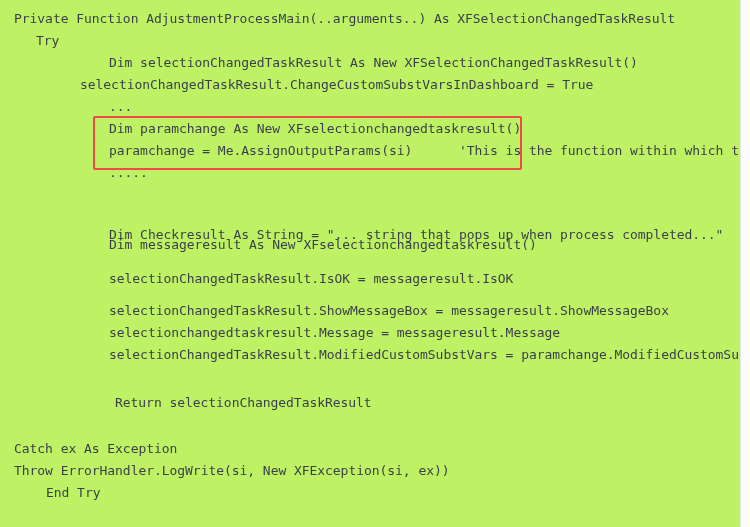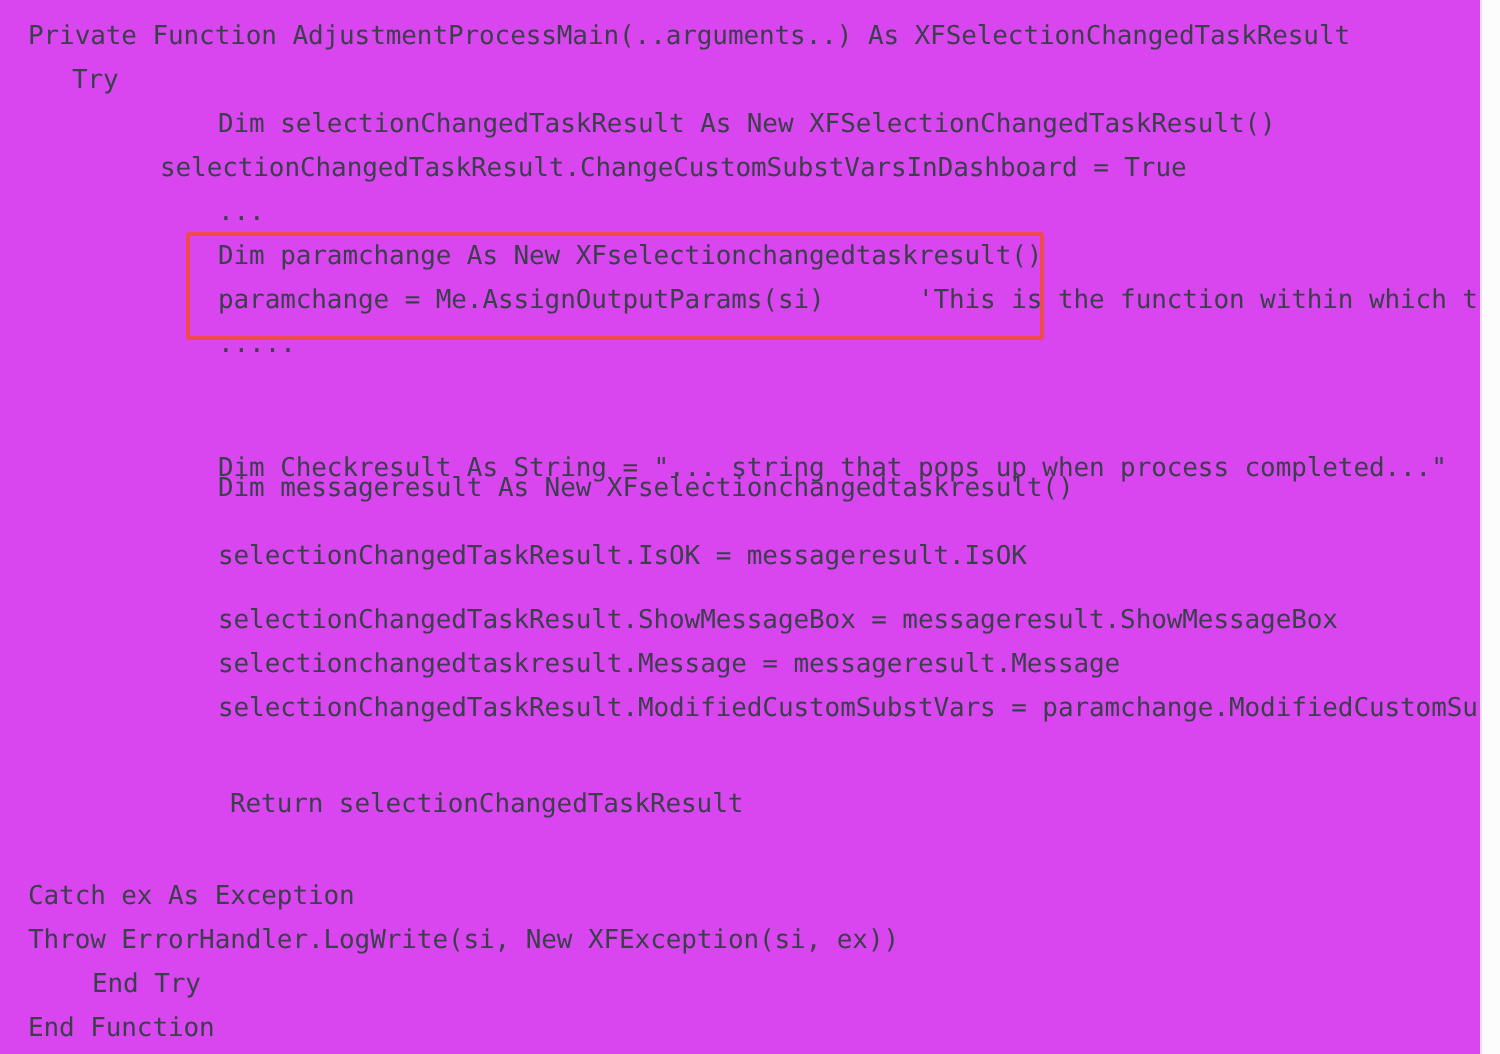--- a/index.html
+++ b/index.html
@@ -59,21 +59,21 @@
     border: 2px solid #ef4b4b;
     border-radius: 2px;
     box-sizing: border-box;
     background: transparent;
     pointer-events: none;
   }
 </style>
 </head>
 <body>
 
-<div id="snippet-root" style="background: #d946ef;">
+<div id="snippet-root" style="background: #bef264;">
 
   <div id="code-layer">
       <div class="code-line" style="top: 8px; padding-left: 14px; color: rgb(58, 63, 75); font-size: 13px; line-height: 22px;">Private Function AdjustmentProcessMain(..arguments..) As XFSelectionChangedTaskResult</div>
       <div class="code-line" style="top: 30px; padding-left: 36px; color: rgb(58, 63, 75); font-size: 13px; line-height: 22px;">Try</div>
       <div class="code-line" style="top: 52px; padding-left: 109px; color: rgb(58, 63, 75); font-size: 13px; line-height: 22px;">Dim selectionChangedTaskResult As New XFSelectionChangedTaskResult()</div>
       <div class="code-line" style="top: 74px; padding-left: 80px; color: rgb(58, 63, 75); font-size: 13px; line-height: 22px;">selectionChangedTaskResult.ChangeCustomSubstVarsInDashboard = True</div>
       <div class="code-line" style="top: 96px; padding-left: 109px; color: rgb(58, 63, 75); font-size: 13px; line-height: 22px;">...</div>
       <div class="code-line" style="top: 118px; padding-left: 109px; color: rgb(58, 63, 75); font-size: 13px; line-height: 22px;">Dim paramchange As New XFselectionchangedtaskresult()</div>
       <div class="code-line" style="top: 140px; padding-left: 109px; color: rgb(58, 63, 75); font-size: 13px; line-height: 22px;">paramchange = Me.AssignOutputParams(si)      'This is the function within which the para</div>
       <div class="code-line" style="top: 162px; padding-left: 109px; color: rgb(58, 63, 75); font-size: 13px; line-height: 22px;">.....</div>
@@ -81,20 +81,19 @@
       <div class="code-line" style="top: 224px; padding-left: 109px; color: rgb(58, 63, 75); font-size: 13px; line-height: 22px;">Dim Checkresult As String = "... string that pops up when process completed..."</div>
       <div class="code-line" style="top: 234px; padding-left: 109px; color: rgb(58, 63, 75); font-size: 13px; line-height: 22px;">Dim messageresult As New XFselectionchangedtaskresult()</div>
       <div class="code-line" style="top: 268px; padding-left: 109px; color: rgb(58, 63, 75); font-size: 13px; line-height: 22px;">selectionChangedTaskResult.IsOK = messageresult.IsOK</div>
       <div class="code-line" style="top: 322px; padding-left: 109px; color: rgb(58, 63, 75); font-size: 13px; line-height: 22px;">selectionchangedtaskresult.Message = messageresult.Message</div>
       <div class="code-line" style="top: 300px; padding-left: 109px; color: rgb(58, 63, 75); font-size: 13px; line-height: 22px;">selectionChangedTaskResult.ShowMessageBox = messageresult.ShowMessageBox</div>
       <div class="code-line" style="top: 344px; padding-left: 109px; color: rgb(58, 63, 75); font-size: 13px; line-height: 22px;">selectionChangedTaskResult.ModifiedCustomSubstVars = paramchange.ModifiedCustomSubstVar</div>
       <div class="code-line" style="top: 392px; padding-left: 87px; color: rgb(58, 63, 75); font-size: 13px; line-height: 22px; margin-left: 28px;">Return selectionChangedTaskResult</div>
       <div class="code-line" style="top: 438px; padding-left: 14px; color: rgb(58, 63, 75); font-size: 13px; line-height: 22px;">Catch ex As Exception</div>
       <div class="code-line" style="top: 460px; padding-left: 14px; color: rgb(58, 63, 75); font-size: 13px; line-height: 22px;">Throw ErrorHandler.LogWrite(si, New XFException(si, ex))</div>
       <div class="code-line" style="top: 482px; padding-left: 14px; color: rgb(58, 63, 75); font-size: 13px; line-height: 22px; margin-left: 32px;">End Try</div>
-      <div class="code-line" style="top: 504px; padding-left: 14px; color: rgb(58, 63, 75); font-size: 13px; line-height: 22px;">End Function</div>
     </div>
 
   <div id="highlight-box" style="left: 93px; top: 116px; width: 429px; height: 54px; border-color: rgb(239, 75, 75);"></div>
 
   <div id="right-gutter"></div>
 
 </div>
 
 </body></html>

